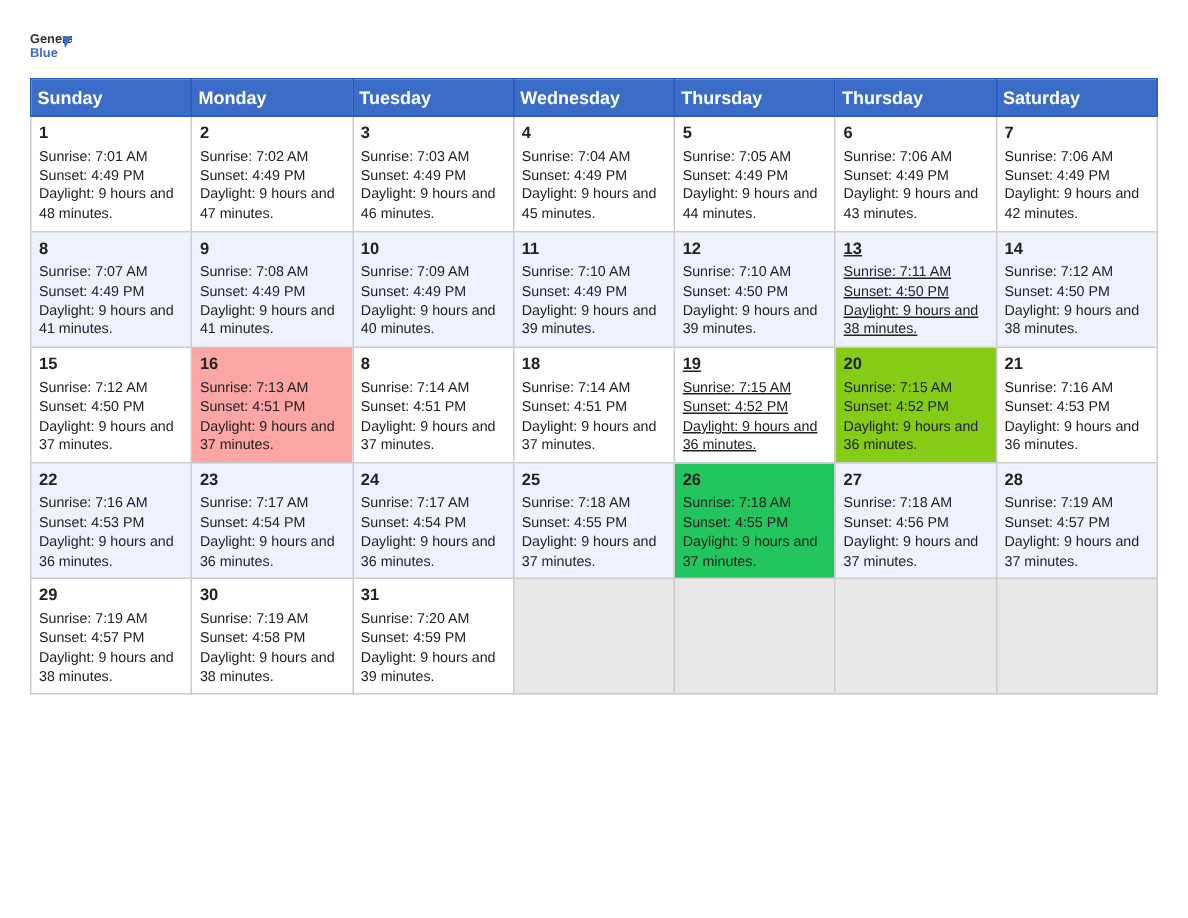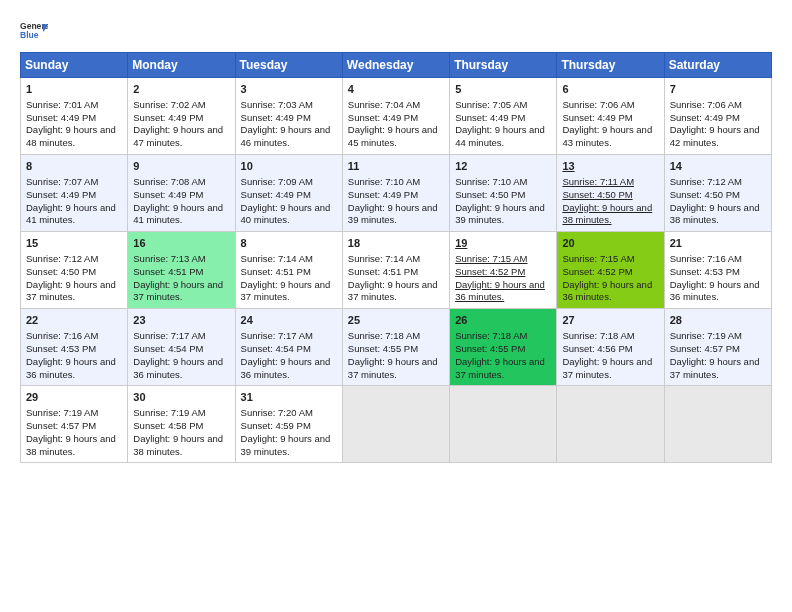--- a/index.html
+++ b/index.html
@@ -121,21 +121,21 @@
           <td style="background: rgb(238, 242, 255);"><span class="day-num">8</span>Sunrise: 7:07 AM<br>Sunset: 4:49 PM<br>Daylight: 9 hours and 41 minutes.</td>
           <td style="background: rgb(238, 242, 255);"><span class="day-num">9</span>Sunrise: 7:08 AM<br>Sunset: 4:49 PM<br>Daylight: 9 hours and 41 minutes.</td>
           <td style="background: rgb(238, 242, 255);"><span class="day-num">10</span>Sunrise: 7:09 AM<br>Sunset: 4:49 PM<br>Daylight: 9 hours and 40 minutes.</td>
           <td style="background: rgb(238, 242, 255);"><span class="day-num">11</span>Sunrise: 7:10 AM<br>Sunset: 4:49 PM<br>Daylight: 9 hours and 39 minutes.</td>
           <td style="background: rgb(238, 242, 255);"><span class="day-num">12</span>Sunrise: 7:10 AM<br>Sunset: 4:50 PM<br>Daylight: 9 hours and 39 minutes.</td>
           <td style="background: rgb(238, 242, 255); text-decoration: underline;"><span class="day-num">13</span>Sunrise: 7:11 AM<br>Sunset: 4:50 PM<br>Daylight: 9 hours and 38 minutes.</td>
           <td style="background: rgb(238, 242, 255);"><span class="day-num">14</span>Sunrise: 7:12 AM<br>Sunset: 4:50 PM<br>Daylight: 9 hours and 38 minutes.</td>
         </tr>
         <tr>
           <td style="background: rgb(255, 255, 255); margin-top: 48px;"><span class="day-num">15</span>Sunrise: 7:12 AM<br>Sunset: 4:50 PM<br>Daylight: 9 hours and 37 minutes.</td>
-          <td style="background: #86efac;"><span class="day-num">16</span>Sunrise: 7:13 AM<br>Sunset: 4:51 PM<br>Daylight: 9 hours and 37 minutes.</td>
+          <td style="background: #fca5a5;"><span class="day-num">16</span>Sunrise: 7:13 AM<br>Sunset: 4:51 PM<br>Daylight: 9 hours and 37 minutes.</td>
           <td style="background: rgb(255, 255, 255);"><span class="day-num">8</span>Sunrise: 7:14 AM<br>Sunset: 4:51 PM<br>Daylight: 9 hours and 37 minutes.</td>
           <td style="background: rgb(255, 255, 255);"><span class="day-num">18</span>Sunrise: 7:14 AM<br>Sunset: 4:51 PM<br>Daylight: 9 hours and 37 minutes.</td>
           <td style="background: rgb(255, 255, 255); text-decoration: underline;"><span class="day-num">19</span>Sunrise: 7:15 AM<br>Sunset: 4:52 PM<br>Daylight: 9 hours and 36 minutes.</td>
           <td style="background: #84cc16;"><span class="day-num">20</span>Sunrise: 7:15 AM<br>Sunset: 4:52 PM<br>Daylight: 9 hours and 36 minutes.</td>
           <td style="background: rgb(255, 255, 255); margin-top: 32px;"><span class="day-num">21</span>Sunrise: 7:16 AM<br>Sunset: 4:53 PM<br>Daylight: 9 hours and 36 minutes.</td>
         </tr>
         <tr>
           <td style="background: rgb(238, 242, 255);"><span class="day-num">22</span>Sunrise: 7:16 AM<br>Sunset: 4:53 PM<br>Daylight: 9 hours and 36 minutes.</td>
           <td style="background: rgb(238, 242, 255);"><span class="day-num">23</span>Sunrise: 7:17 AM<br>Sunset: 4:54 PM<br>Daylight: 9 hours and 36 minutes.</td>
           <td style="background: rgb(238, 242, 255);"><span class="day-num">24</span>Sunrise: 7:17 AM<br>Sunset: 4:54 PM<br>Daylight: 9 hours and 36 minutes.</td>

